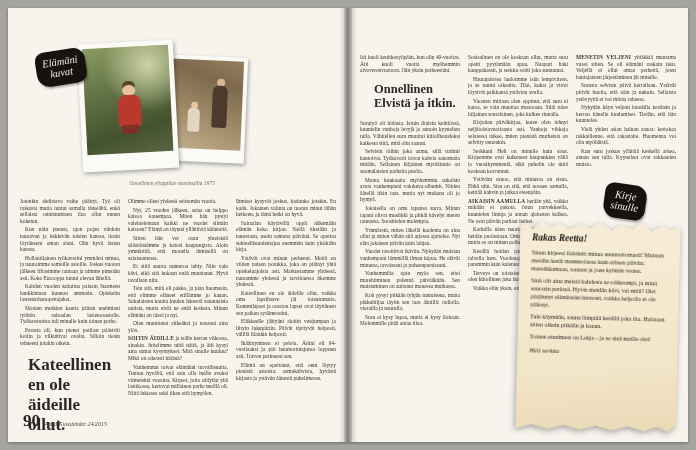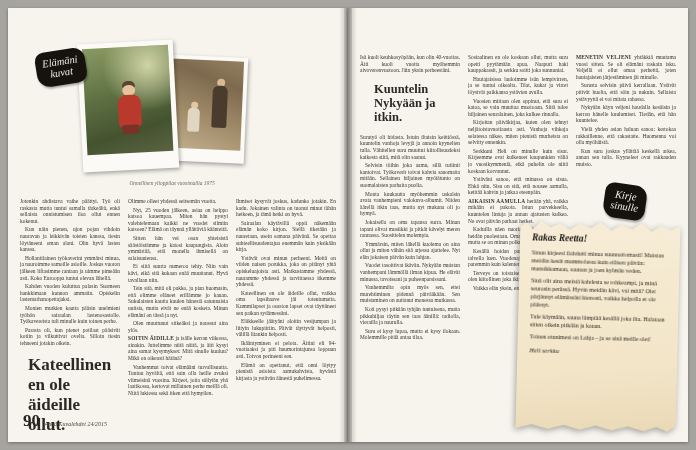--- a/index.html
+++ b/index.html
@@ -128,21 +128,21 @@
       <span class="fnum">90</span>
       <span class="fmag">Anna Kuvalehdet</span>
       <span class="fissue">24/2015</span>
     </div>
   </div>
 
   <div class="page right">
 
     <div class="col" style="left:12px;top:46px;width:100px;height:377px;">
       <p class="para first">Isä kuoli keuhkosyöpään, kun olin 40-vuotias. Äiti kuoli vuotta myöhemmin aivoverenvuotoon. Jäin yksin perheestäni.</p>
-      <div class="pullquote right-q">Kuuntelin Nykyään ja itkin.</div>
+      <div class="pullquote right-q">Onnellinen Elvistä ja itkin.</div>
       <p class="para first">Surutyö oli hidasta. Istuin iltaisin keittiössä, kuuntelin vanhoja levyjä ja annoin kyynelten tulla. Vähitellen suru muuttui kiitollisuudeksi kaikesta siitä, mitä olin saanut.</p>
       <p class="para">Selvisin töihin joka aamu, sillä rutiinit kantoivat. Työkaverit toivat kahvia sanomatta mitään. Sellainen hiljainen myötätunto on suomalaisten parhaita puolia.</p>
       <p class="para">Monta kuukautta myöhemmin uskalsin avata vanhempieni valokuva-albumit. Niiden äärellä itkin taas, mutta nyt mukana oli jo hymyä.</p>
       <p class="para">Jokaisella on oma tapansa surra. Minun tapani olivat musiikki ja pitkät kävelyt meren rannassa. Suosittelen molempia.</p>
       <p class="para">Ymmärsin, miten lähellä kuolema on aina ollut ja miten vähän sitä arjessa ajattelee. Nyt elän jokaisen päivän kuin lahjan.</p>
       <p class="para">Vuodet tasoittivat ikävän. Nykyään muistan vanhempani lämmöllä ilman kipua. He elävät minussa, tavoissani ja puheenparsissani.</p>
       <p class="para">Vanhemmilta opin myös sen, ettei murehtiminen pidennä päivääkään. Sen muistaminen on auttanut monessa mutkassa.</p>
       <p class="para">Koti pysyi pitkään tyhjän tuntuisena, mutta pikkuhiljaa täytin sen taas äänillä: radiolla, vierailla ja naurulla.</p>
       <p class="para">Suru ei kysy lupaa, mutta ei kysy ilokaan. Molemmille pitää antaa tilaa.</p>
     </div>

